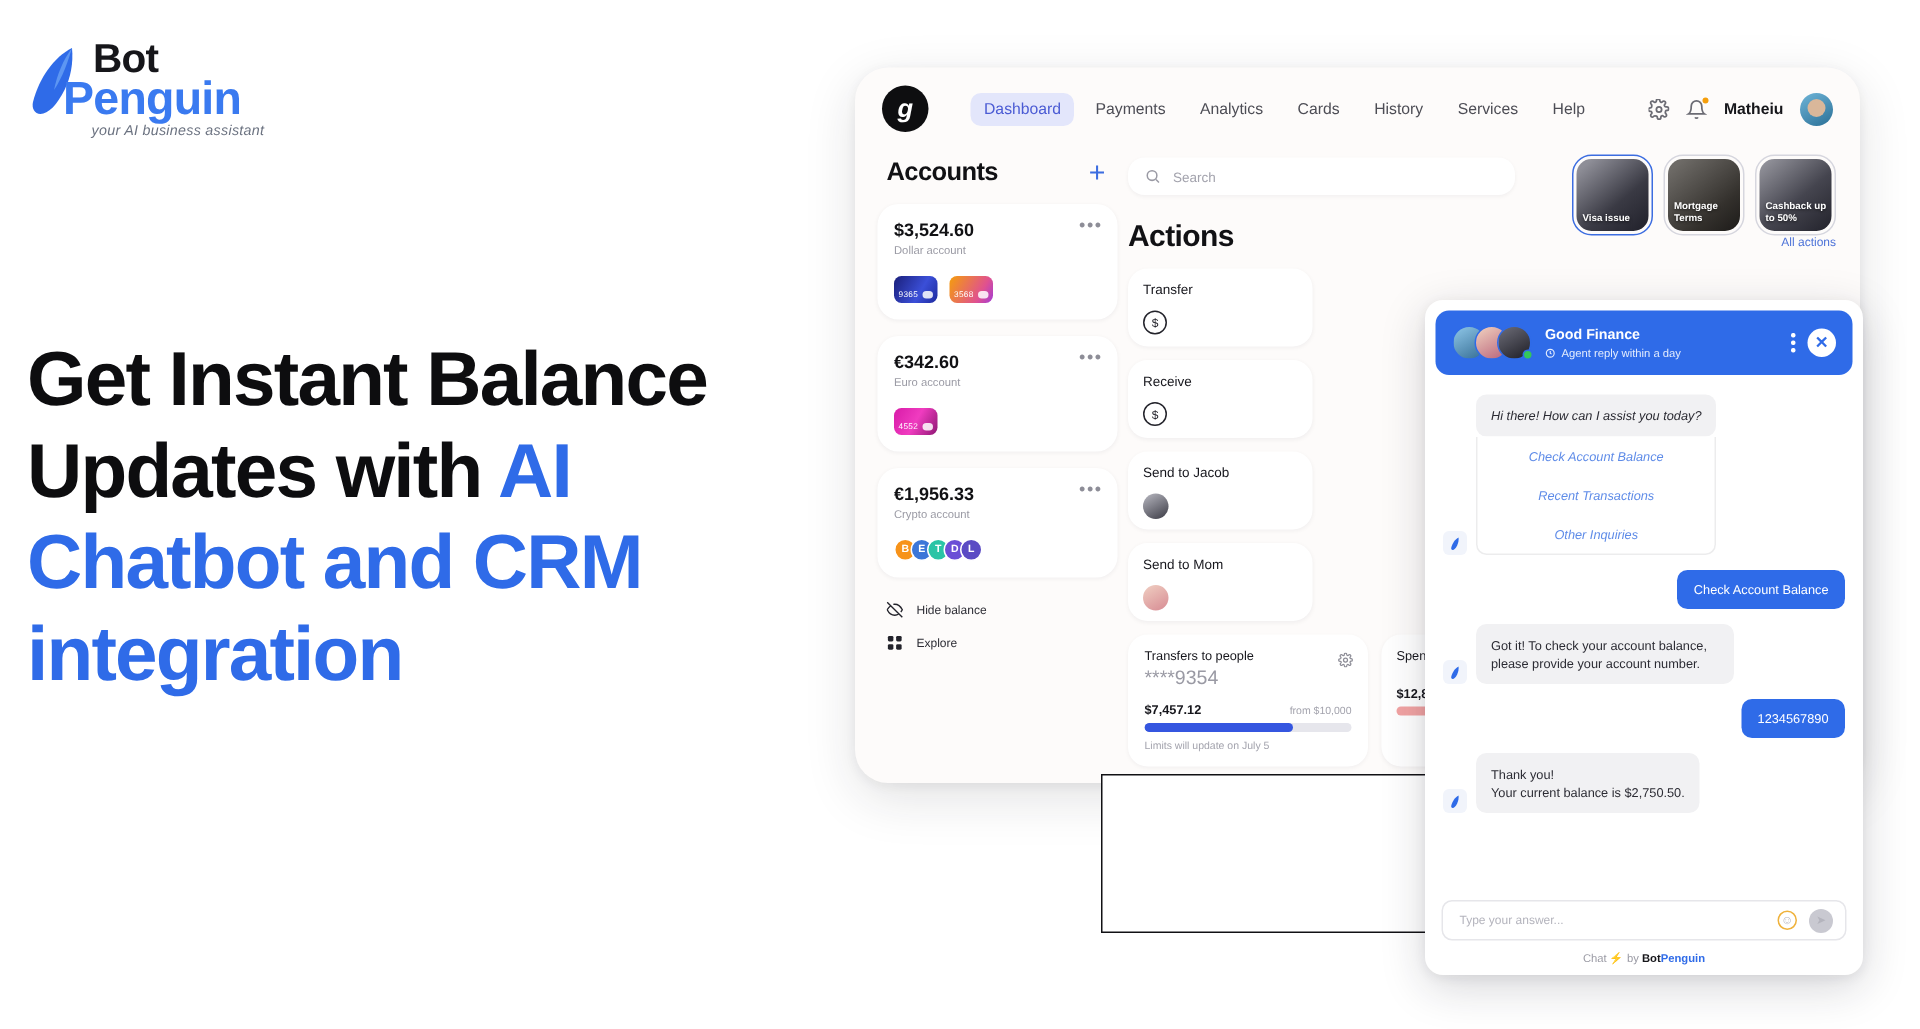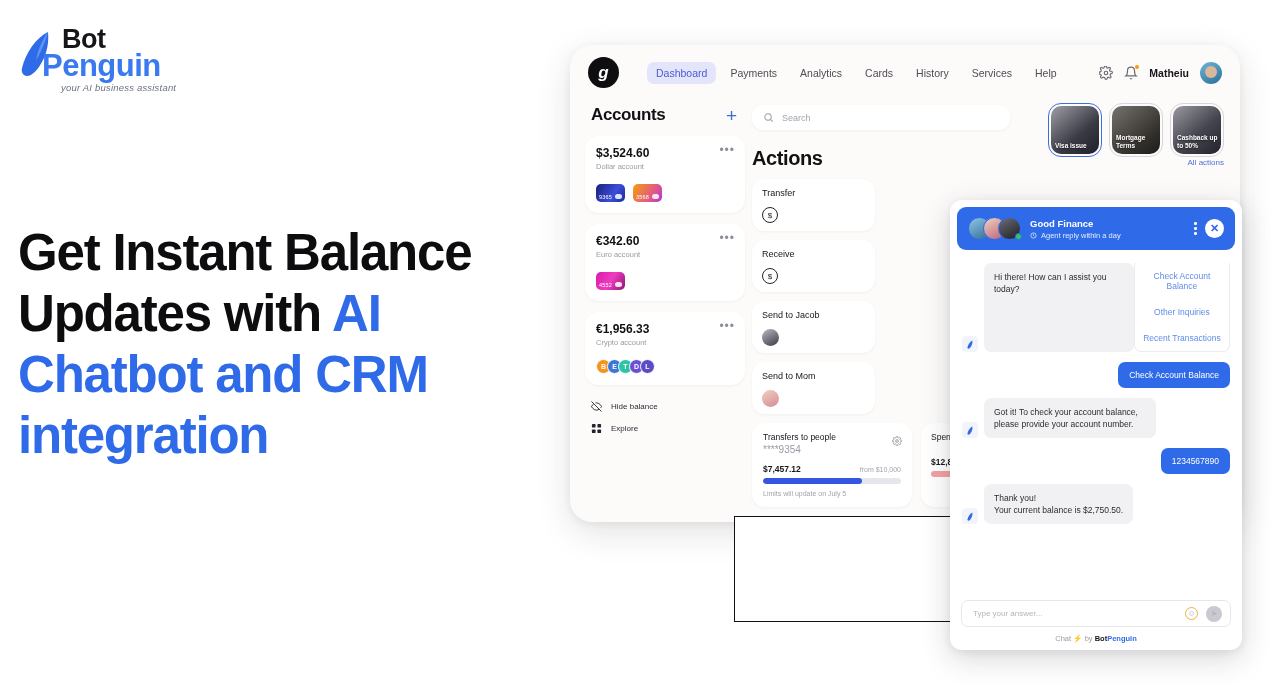--- a/index.html
+++ b/index.html
@@ -167,21 +167,21 @@
   .av-jacob{background:linear-gradient(150deg,#b9b9c2,#3a3a44);}
   .av-mom{background:linear-gradient(150deg,#f0cfc2,#d78b93);}
 
   .wide-row { display:flex; gap:9px; margin-top:9px; }
   .transfer-card {
     width:160px; background:#fff; border-radius:13px; padding:9px 11px 10px;
     box-shadow:0 1px 3px rgba(20,20,35,.05); position:relative;
   }
   .tc-title { font-size:8.5px; color:#16161c; }
   .tc-gear { position:absolute; right:10px; top:9px; color:#8d8d97; }
-  .tc-mask { font-size:10px; color:#9a9aa4; margin-top:2px; }
+  .tc-mask { font-size:13px; color:#9a9aa4; margin-top:2px; }
   .tc-vals { display:flex; align-items:baseline; margin-top:9px; }
   .tc-amt { font-size:8.5px; font-weight:bold; color:#16161c; }
   .tc-from { margin-left:auto; font-size:7px; color:#a3a3ad; }
   .tc-bar { height:6px; border-radius:4px; background:#e6e6ec; margin-top:4px; overflow:hidden; }
   .tc-bar i { display:block; height:100%; width:72%; border-radius:4px; background:#3556e0; }
   .tc-note { font-size:7px; color:#a3a3ad; margin-top:6px; }
   .spend-card {
     width:95px; background:#fff; border-radius:13px; padding:9px 10px 10px;
     box-shadow:0 1px 3px rgba(20,20,35,.05);
   }
@@ -256,21 +256,21 @@
     margin-left:auto; background:#2f6be8; color:#fff; border-radius:7px;
     padding:7px 11px; font-size:8.5px; line-height:12px;
   }
   .quick {
     background:#fff; border-radius:0 0 7px 7px; border:1px solid #ececed; border-top:none;
     max-width:172px;
   }
   .quick div {
     text-align:center; font-size:8.5px; color:#5f8ce8; padding:8px 6px;
   }
-  .stack-bot { display:flex; flex-direction:row; }
+  .stack-bot { display:flex; flex-direction:column;font-style:italic; }
 
   .chat-foot { padding:0 11px 7px; }
   .chat-input {
     border:1px solid #e6e6ea; border-radius:7px; height:27px;
     display:flex; align-items:center; padding:0 8px 0 11px;
   }
   .chat-input span { font-size:8px; color:#b4b4bd; }
   .ci-icons { margin-left:auto; display:flex; align-items:center; gap:8px; }
   .emoji {
     width:13px; height:13px; border-radius:50%; border:1.3px solid #efb23c;
@@ -527,22 +527,22 @@
       <div class="msg-row">
         <div class="bot-av">
           <svg viewBox="0 0 40 48">
               <path d="M30 2 C18 8 8 22 4 38 C3 42 5 46 9 46 C14 46 20 40 25 30 C29 22 31 12 30 2 Z" fill="#2f6be8"></path>
             </svg>
         </div>
         <div class="stack-bot">
           <div class="bubble-bot">Hi there! How can I assist you today?</div>
           <div class="quick">
             <div>Check Account Balance</div>
+            <div>Recent Transactions</div>
             <div>Other Inquiries</div>
-            <div>Recent Transactions</div>
           </div>
         </div>
       </div>
 
       <div class="msg-row">
         <div class="bubble-user">Check Account Balance</div>
       </div>
 
       <div class="msg-row">
         <div class="bot-av">

